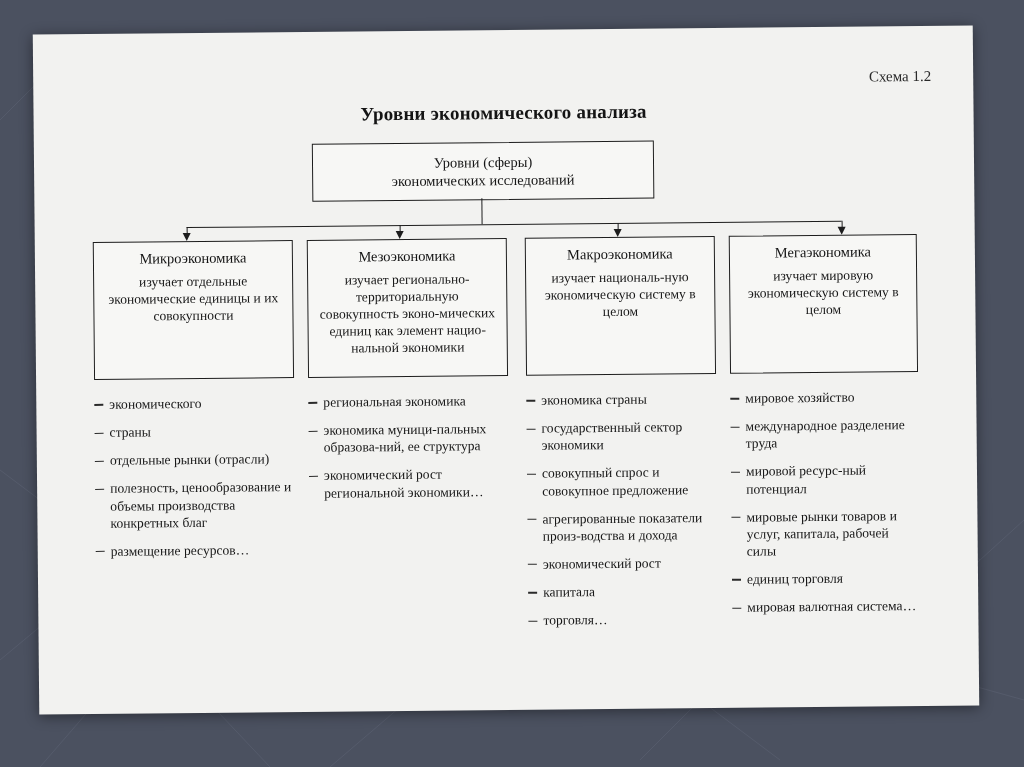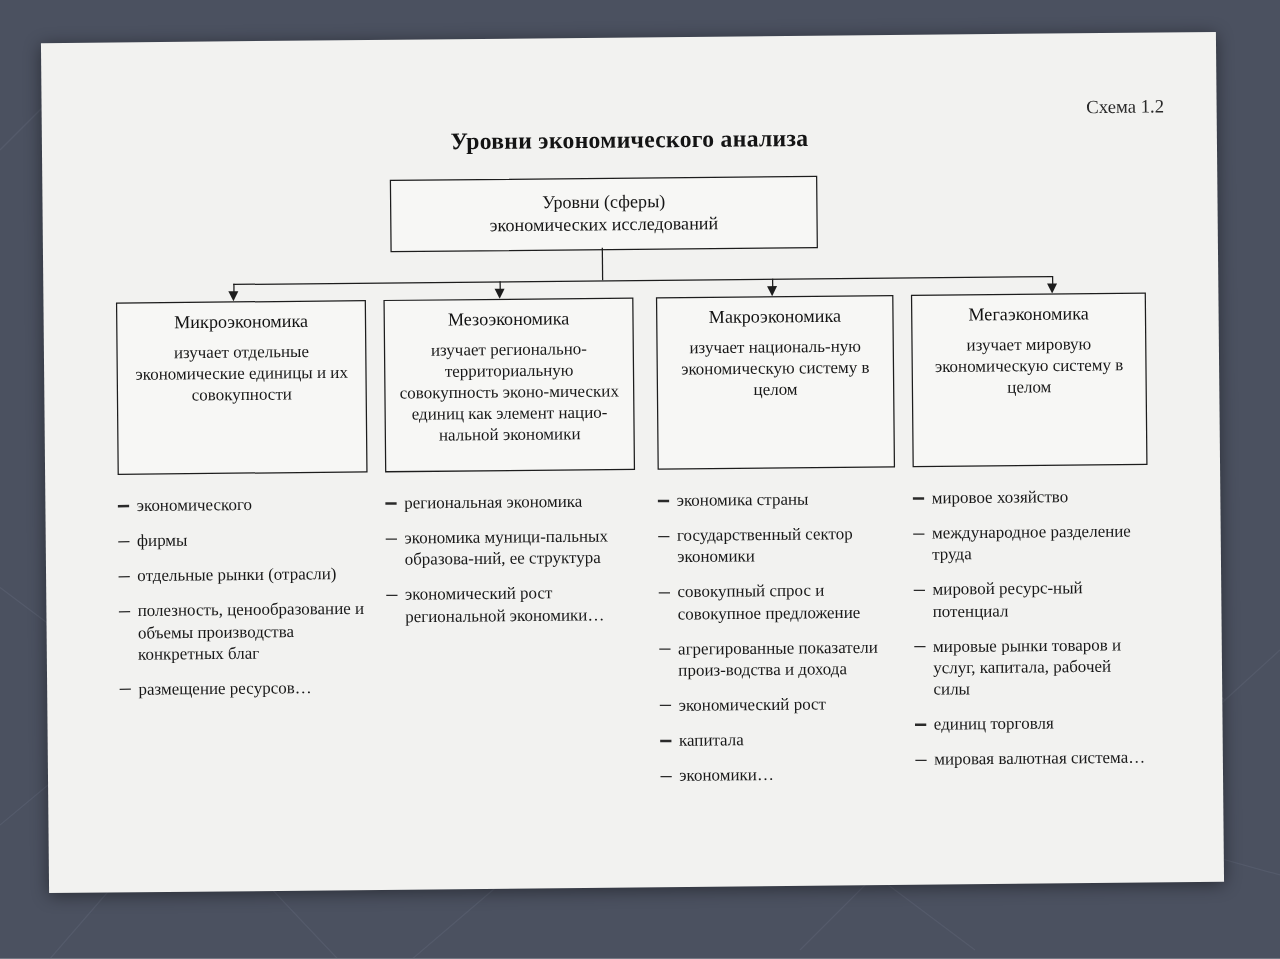--- a/index.html
+++ b/index.html
@@ -32,21 +32,21 @@
     transform: rotate(-0.55deg);
     overflow: hidden;
   }
   .slide-inner {
     position: absolute;
     inset: 0;
   }
   .scheme-label {
     position: absolute;
     right: 42px;
-    top: 52px;
+    top: 42px;
     font-size: 15px;
     color: #2a2a2a;
     font-family: "Liberation Serif", serif;
   }
   .title {
     position: absolute;
     left: 0;
     right: 0;
     top: 72px;
     text-align: center;
@@ -179,21 +179,21 @@
     <div class="line vline" style="left:807px; top:194px; height:8px;"></div>
     <div class="arrow-down" style="left:802.5px; top:200px;"></div>
 
     <div class="col col1">
       <div class="col-box">
         <div class="col-head">Микроэкономика</div>
         <div class="col-desc">изучает отдельные экономические единицы и их совокупности</div>
       </div>
       <div class="bullets">
         <div class="bullet"><span class="dash"></span><span>экономического</span></div>
-        <div class="bullet"><span class="dash"></span><span>фирмы</span></div>
+        <div class="bullet"><span class="dash"></span><span>страны</span></div>
         <div class="bullet"><span class="dash"></span><span>отдельные рынки (отрасли)</span></div>
         <div class="bullet"><span class="dash"></span><span>полезность, ценообразование и объемы производства конкретных благ</span></div>
         <div class="bullet"><span class="dash"></span><span>размещение ресурсов…</span></div>
       </div>
     </div>
 
     <div class="col col2">
       <div class="col-box">
         <div class="col-head">Мезоэкономика</div>
         <div class="col-desc">изучает регионально-территориальную совокупность эконо-мических единиц как элемент нацио-нальной экономики</div>
@@ -210,21 +210,21 @@
         <div class="col-head">Макроэкономика</div>
         <div class="col-desc">изучает националь-ную экономическую систему в целом</div>
       </div>
       <div class="bullets">
         <div class="bullet"><span class="dash"></span><span>экономика страны</span></div>
         <div class="bullet"><span class="dash"></span><span>государственный сектор экономики</span></div>
         <div class="bullet"><span class="dash"></span><span>совокупный спрос и совокупное предложение</span></div>
         <div class="bullet"><span class="dash"></span><span>агрегированные показатели произ-водства и дохода</span></div>
         <div class="bullet"><span class="dash"></span><span>экономический рост</span></div>
         <div class="bullet"><span class="dash"></span><span>капитала</span></div>
-        <div class="bullet"><span class="dash"></span><span>экономики…</span></div>
+        <div class="bullet"><span class="dash"></span><span>торговля…</span></div>
       </div>
     </div>
 
     <div class="col col4">
       <div class="col-box">
         <div class="col-head">Мегаэкономика</div>
         <div class="col-desc">изучает мировую экономическую систему в целом</div>
       </div>
       <div class="bullets">
         <div class="bullet"><span class="dash"></span><span>мировое хозяйство</span></div>

